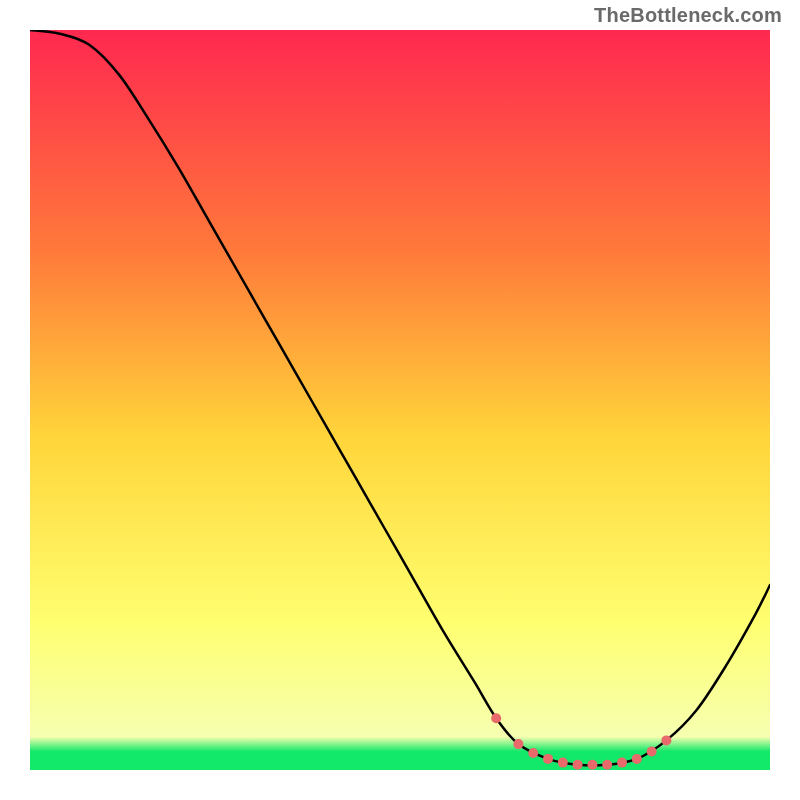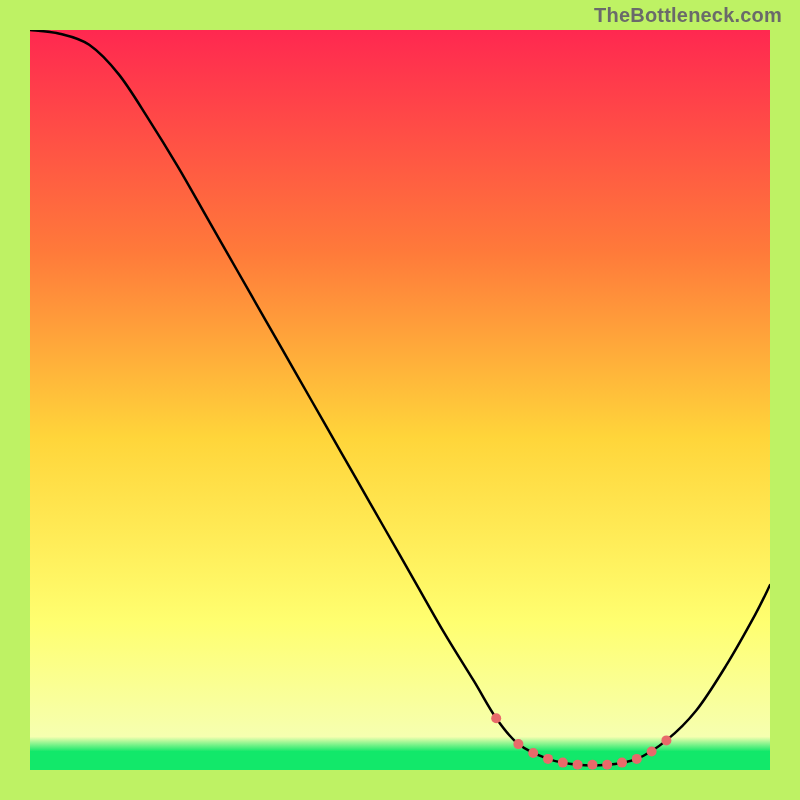--- a/index.html
+++ b/index.html
@@ -8,21 +8,21 @@
     width: 800px;
     height: 800px;
     background: #000;
     font-family: Arial, Helvetica, sans-serif;
     overflow: hidden;
   }
   .stage {
     position: relative;
     width: 800px;
     height: 800px;
-    background: #bef264;
+    background: #ffffff;
   }
   .watermark {
     position: absolute;
     top: 4px;
     right: 18px;
     color: #6a6a6a;
     font-size: 20px;
     font-weight: 600;
     letter-spacing: 0.2px;
     user-select: none;

